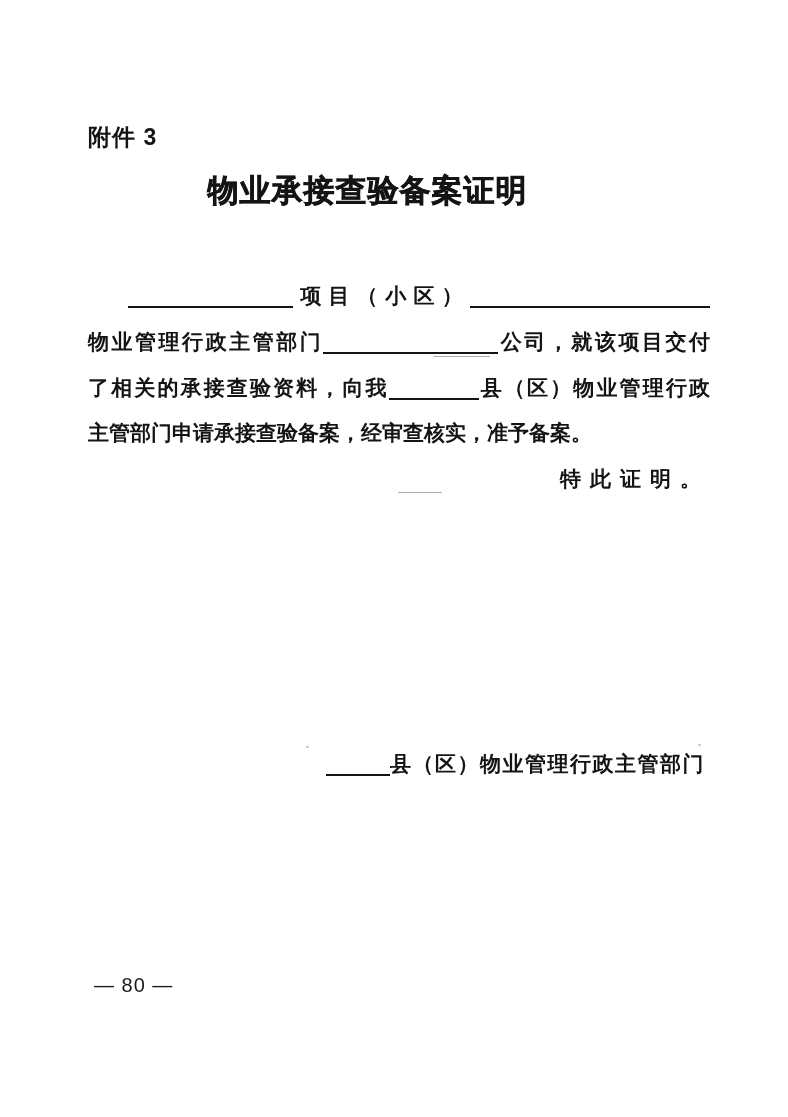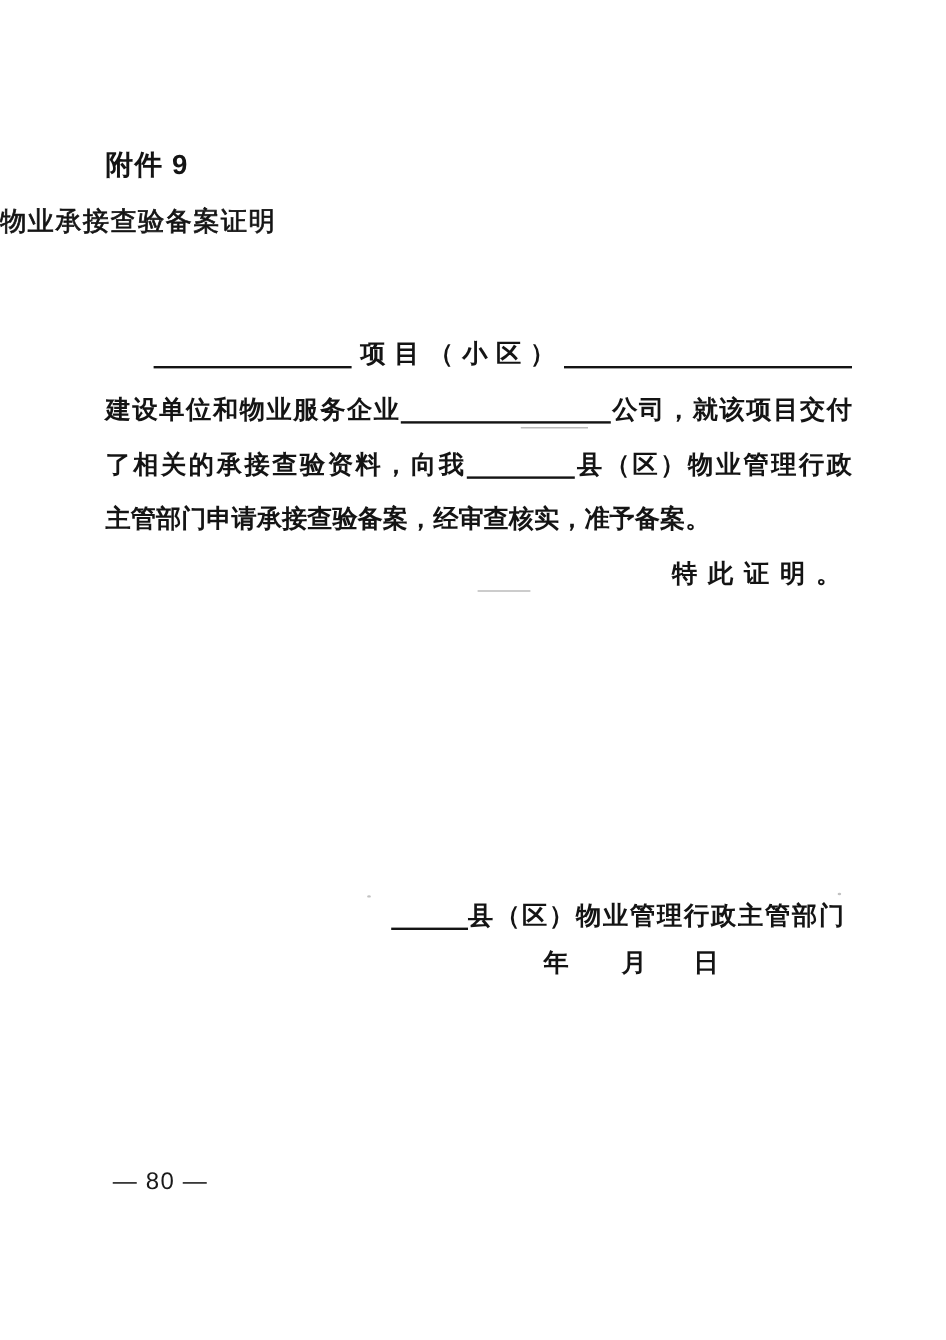--- a/index.html
+++ b/index.html
@@ -19,23 +19,24 @@
     top: 122px;
     font-size: 23px;
     letter-spacing: 1px;
   }
   .doc-title {
     position: absolute;
     left: 0;
     right: 53px;
     top: 170px;
     margin: 0;
-    font-size: 22px;
+    text-align: center;
+    font-size: 31px;
     letter-spacing: 1px;
-    font-weight: 400;
+    font-weight: 700;
     -webkit-text-stroke: 0.6px #141414;
   }
   .body-block {
     position: absolute;
     left: 88px;
     top: 273px;
     width: 622px;
     font-size: 21px;
   }
   .line {
@@ -109,43 +110,42 @@
     opacity: 0.45;
   }
   .artifact-a { left: 434px; top: 356px; width: 56px; }
   .artifact-b { left: 398px; top: 492px; width: 44px; }
 </style>
 </head>
 <body>
 
 <div class="page">
 
-  <div class="attachment">附件 9</div>
+  <div class="attachment">附件 3</div>
 
   <h1 class="doc-title">物业承接查验备案证明</h1>
 
   <div class="body-block">
 
     <div class="line justify indent1"><span class="blank w165"></span><span>项目（小区）</span><span class="blank w240"></span></div>
 
-    <div class="line justify"><span>建设单位和物业服务企业</span><span class="blank w175"></span><span>公司，就该项目交付</span></div>
+    <div class="line justify"><span>物业管理行政主管部门</span><span class="blank w175"></span><span>公司，就该项目交付</span></div>
 
 
 
     <div class="line justify"><span>了相关的承接查验资料，向我</span><span class="blank w90"></span><span>县（区）物业管理行政</span></div>
 
     <div class="line line-closing">主管部门申请承接查验备案，经审查核实，准予备案。</div>
 
     <div class="line line-hereby">特此证明。</div>
 
   </div>
 
   <div class="sig-line1"><span class="blank w64"></span><span>县（区）物业管理行政主管部门</span></div>
 
-  <div class="sig-line2"><span>年</span><span class="gap44">月</span><span class="gap39">日</span></div>
 
   <div class="page-number">— 80 —</div>
 
   <div class="speck speck-a"></div>
   <div class="speck speck-b"></div>
   <div class="artifact-line artifact-a"></div>
   <div class="artifact-line artifact-b"></div>
 
 </div>
 

